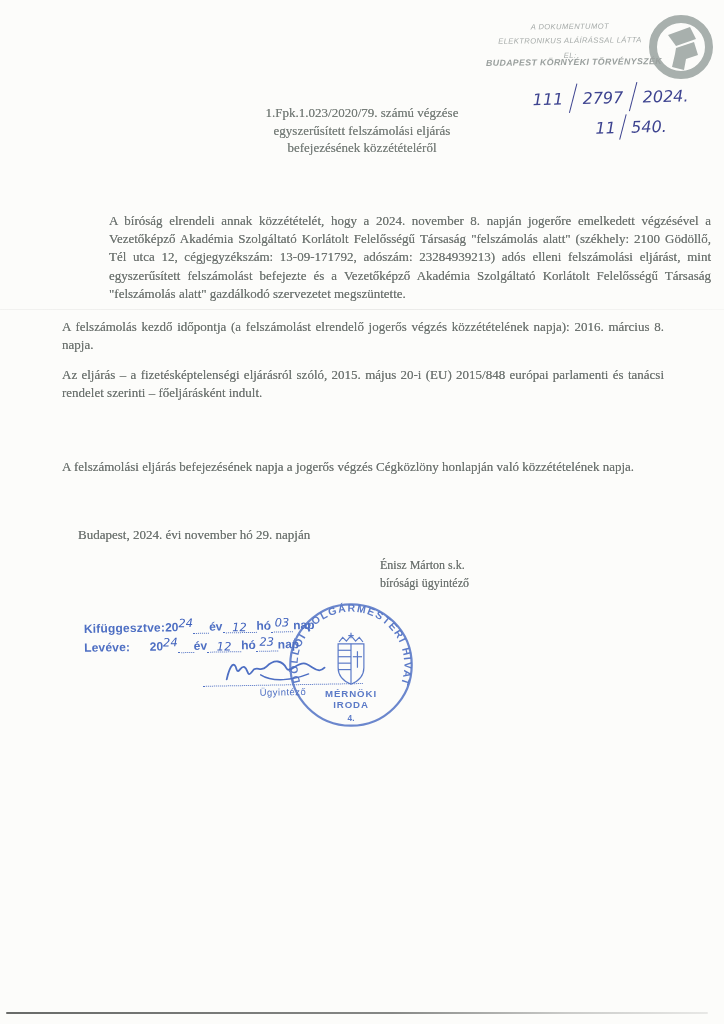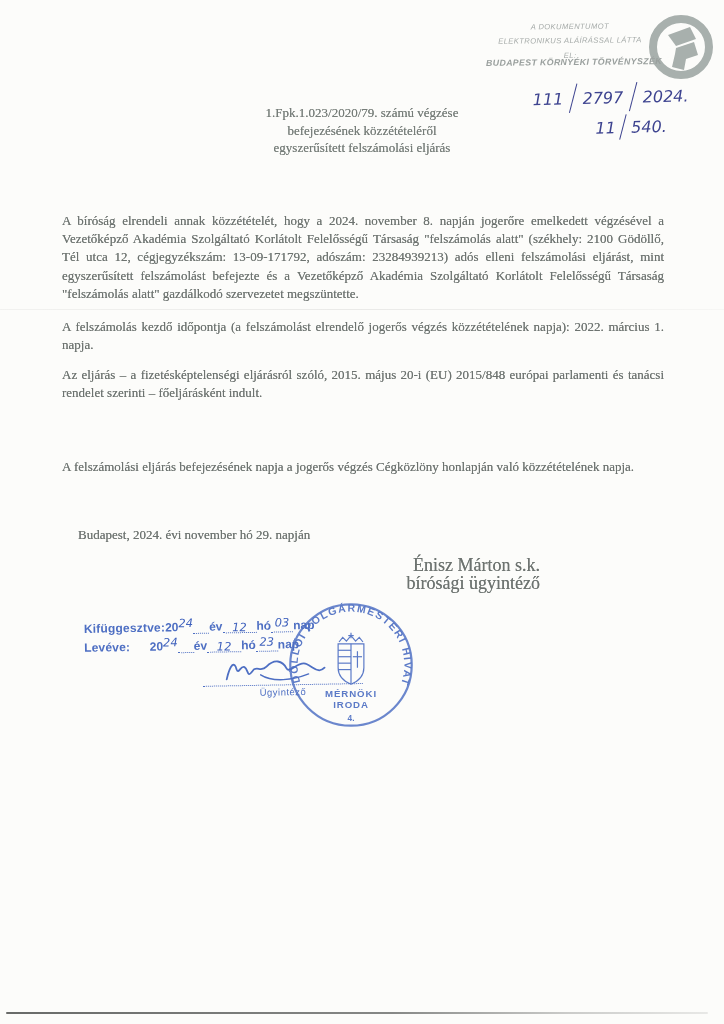--- a/index.html
+++ b/index.html
@@ -46,32 +46,32 @@
     text-align:center;color:#767d79;
     font-size:13px;line-height:17.5px;
     text-shadow:0 0 .5px #8d938f;
   }
   
   .para{
     position:absolute;left:62px;width:602px;
     color:#6d7370;font-size:13px;line-height:18.2px;
     text-align:justify;text-shadow:0 0 .5px #878d89;
   }
-  .p1{top:212px;}
+  .p1{top:212px;margin-left:47px;}
   .p2{top:318px;}
   .p3{top:366px;}
   .p4{top:428px;line-height:30px;margin-top:24px;}
   .date-line{
     position:absolute;left:78px;top:527px;
     color:#6d7370;font-size:13px;text-shadow:0 0 .5px #878d89;
   }
   
   .sig-block{
     position:absolute;left:380px;top:556px;width:160px;
-    text-align:right;color:#6d7370;font-size:18px;line-height:18px;
+    text-align:left;color:#6d7370;font-size:12px;line-height:18px;
     text-shadow:0 0 .5px #878d89;
   }
   
   .post-stamp{
     position:absolute;left:84px;top:620px;width:215px;
     font-family:"Liberation Sans", sans-serif;
     color:#4e6fc3;transform:rotate(-1deg);
   }
   .stamp-row{display:flex;align-items:flex-end;font-size:12px;font-weight:bold;margin-bottom:5px;}
   .stamp-label{width:82px;letter-spacing:.2px;}
@@ -135,26 +135,26 @@
     </div>
     <div class="case-line l2">
       <span>11</span>
       <span class="cn-slash sm"></span>
       <span>540.</span>
     </div>
   </div>
 
   <div class="doc-title">
     <div>1.Fpk.1.023/2020/79. számú végzése</div>
+    <div>egyszerűsített felszámolási eljárás</div>
     <div>befejezésének közzétételéről</div>
-    <div>egyszerűsített felszámolási eljárás</div>
   </div>
 
   <div class="para p1">A bíróság elrendeli annak közzétételét, hogy a 2024. november 8. napján jogerőre emelkedett végzésével a Vezetőképző Akadémia Szolgáltató Korlátolt Felelősségű Társaság "felszámolás alatt" (székhely: 2100 Gödöllő, Tél utca 12, cégjegyzékszám: 13-09-171792, adószám: 23284939213) adós elleni felszámolási eljárást, mint egyszerűsített felszámolást befejezte és a Vezetőképző Akadémia Szolgáltató Korlátolt Felelősségű Társaság "felszámolás alatt" gazdálkodó szervezetet megszüntette.</div>
-  <div class="para p2">A felszámolás kezdő időpontja (a felszámolást elrendelő jogerős végzés közzétételének napja): 2022. március 1. napja.</div>
+  <div class="para p2">A felszámolás kezdő időpontja (a felszámolást elrendelő jogerős végzés közzétételének napja): 2016. március 8. napja.</div>
   <div class="para p3">Az eljárás – a fizetésképtelenségi eljárásról szóló, 2015. május 20-i (EU) 2015/848 európai parlamenti és tanácsi rendelet szerinti – főeljárásként indult.</div>
   <div class="para p4">A felszámolási eljárás befejezésének napja a jogerős végzés Cégközlöny honlapján való közzétételének napja.</div>
 
   <div class="date-line">Budapest, 2024. évi november hó 29. napján</div>
 
   <div class="sig-block">
     <div>Énisz Márton s.k.</div>
     <div>bírósági ügyintéző</div>
   </div>
 

